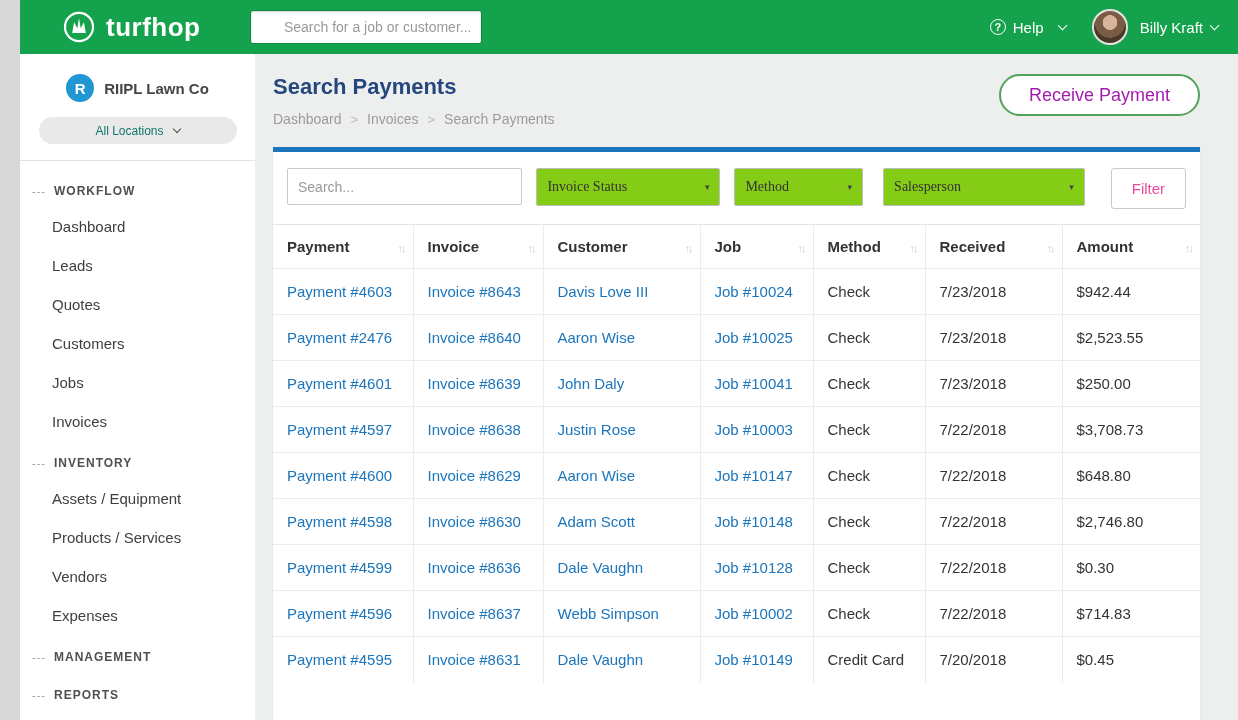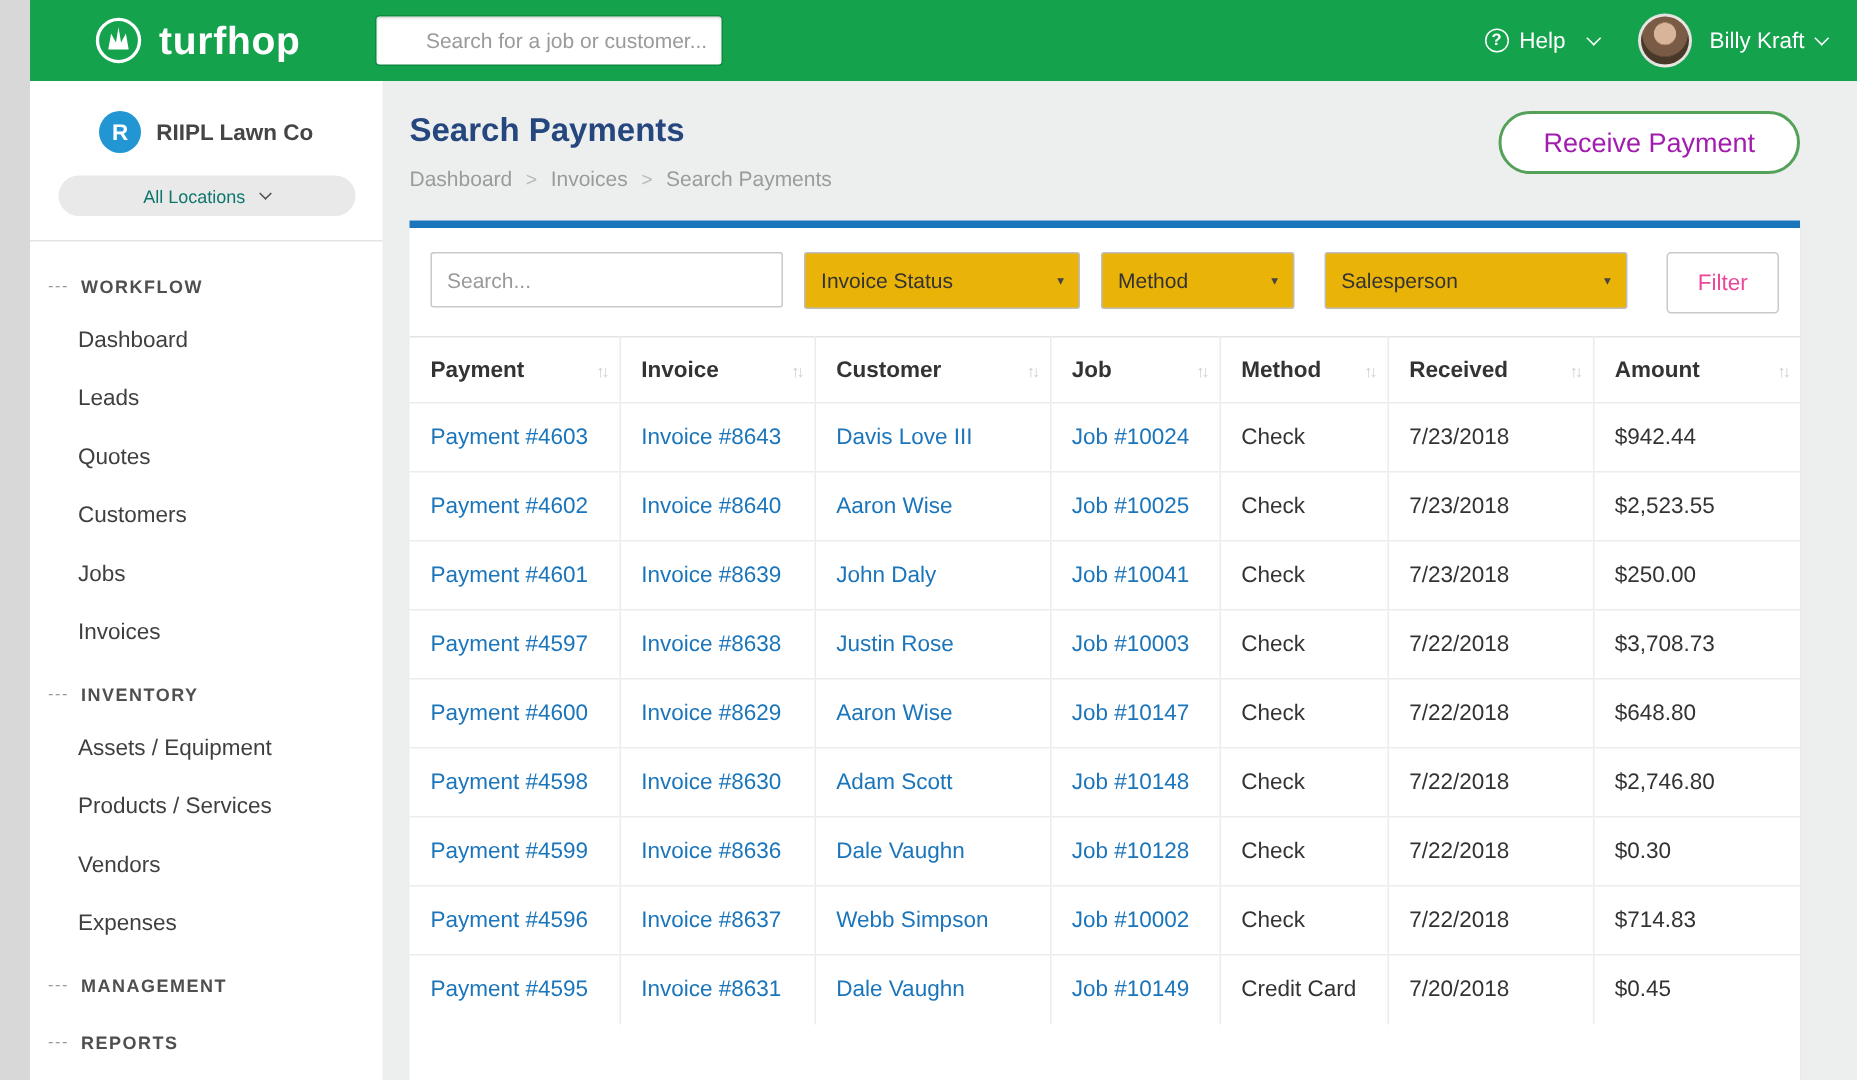--- a/index.html
+++ b/index.html
@@ -55,22 +55,22 @@
   .crumb { color:#9b9b9b; cursor:pointer; }
   .crumb-sep { color:#b8b8b8; font-size:13px; }
   .receive-btn { background:#fff; border:2px solid #54a25a; color:#a21caf; font-size:18px; border-radius:22px;
                  height:42px; padding:0 28px; cursor:pointer; font-family:inherit; }
 
   .card { margin-top:20px; background:#fff; border-top:5px solid #1b75bb; box-shadow:0 1px 2px rgba(0,0,0,.08); height:646px; }
   .filters { display:flex; align-items:flex-start; gap:14px; padding:16px 14px 15px; }
   .f-search { width:238px; height:37px; border:1px solid #c9c9c9; border-radius:2px; padding:0 10px;
               font-size:14px; outline:none; font-family:inherit; }
   .f-search::placeholder { color:#9a9a9a; }
-  .f-select { height:38px; border:1px solid #bdbdbd; border-radius:2px; background:#eab308; display:flex;
-              align-items:center; justify-content:space-between; padding:0 10px; font-size:14px; color:#333; cursor:pointer; }
+  .f-select { height:38px; border:1px solid #bdbdbd; border-radius:2px; background:#84cc16; display:flex;
+              align-items:center; justify-content:space-between; padding:0 10px; font-size:14px; color:#333; cursor:pointer;font-family:Liberation Serif, serif; }
   .w-status { width:186px; }
   .w-method { width:130px; }
   .w-sales  { width:204px; margin-left:6px; }
   .tri { font-size:9px; color:#444; }
   .filter-btn { margin-left:12px; width:76px; height:41px; background:#fff; border:1px solid #c9c9c9;
                 border-radius:3px; font-size:15px; color:#ec4899; cursor:pointer; font-family:inherit; }
 
   table { width:100%; border-collapse:collapse; table-layout:fixed; }
   th { height:44px; text-align:left; padding:0 8px 0 14px; font-size:15px; color:#333;
        border-top:1px solid #e3e3e3; border-right:1px solid #ececec; cursor:pointer; }
@@ -218,21 +218,21 @@
               <tr>
                 <td><a class="cell-link">Payment #4603</a></td>
                 <td><a class="cell-link">Invoice #8643</a></td>
                 <td><a class="cell-link">Davis Love III</a></td>
                 <td><a class="cell-link">Job #10024</a></td>
                 <td>Check</td>
                 <td>7/23/2018</td>
                 <td>$942.44</td>
               </tr>
               <tr>
-                <td><a class="cell-link">Payment #4602</a></td>
+                <td><a class="cell-link">Payment #2476</a></td>
                 <td><a class="cell-link">Invoice #8640</a></td>
                 <td><a class="cell-link">Aaron Wise</a></td>
                 <td><a class="cell-link">Job #10025</a></td>
                 <td>Check</td>
                 <td>7/23/2018</td>
                 <td>$2,523.55</td>
               </tr>
               <tr>
                 <td><a class="cell-link">Payment #4601</a></td>
                 <td><a class="cell-link">Invoice #8639</a></td>

